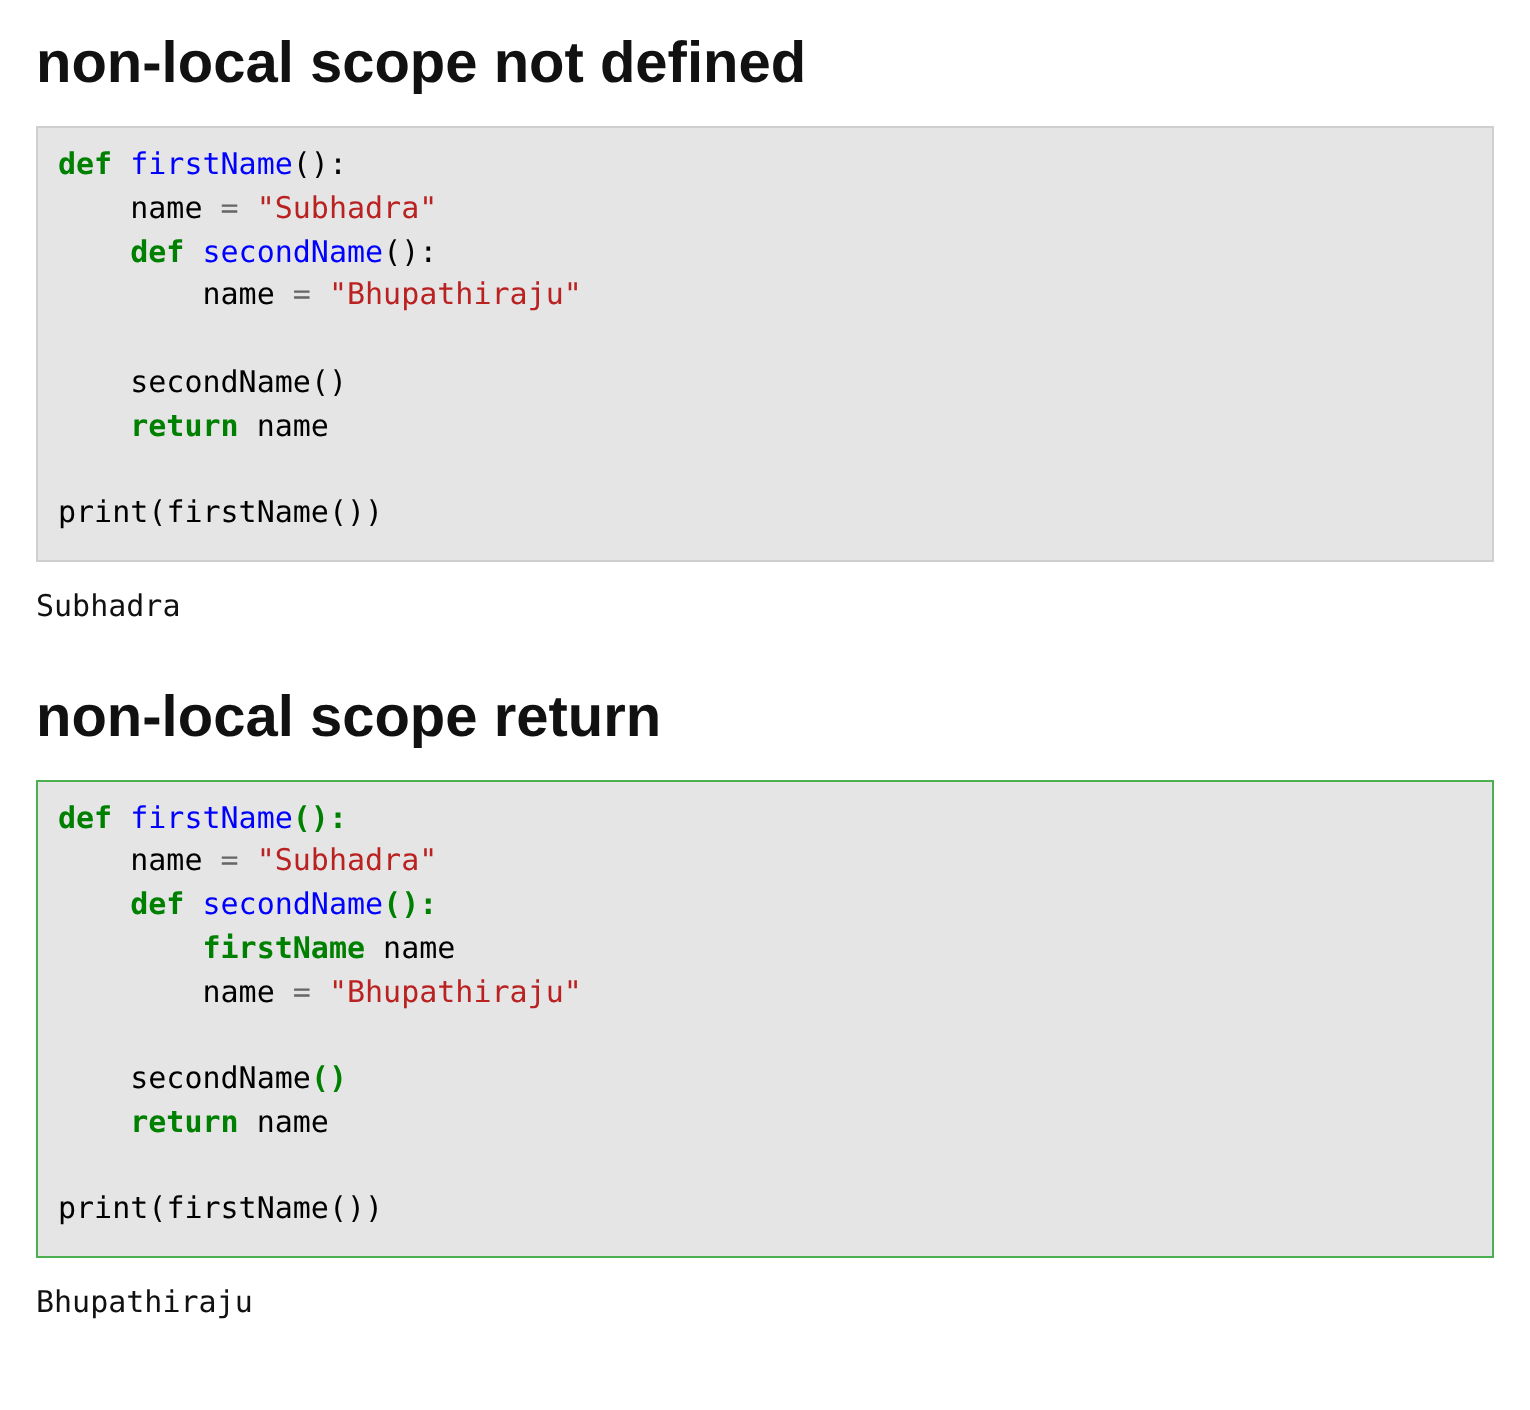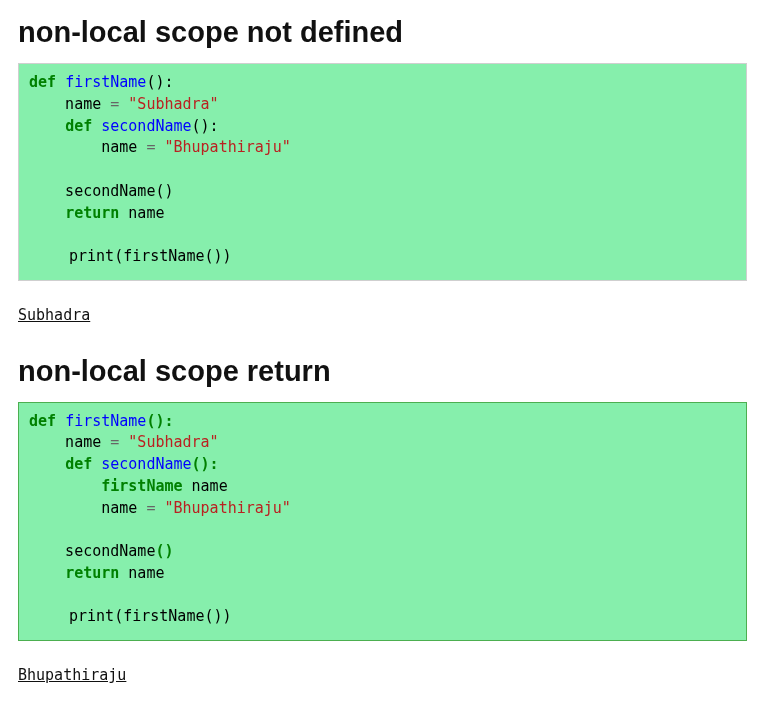--- a/index.html
+++ b/index.html
@@ -11,50 +11,49 @@
     background: #fff;
     width: 765px;
   }
   h2 {
     font-size: 29px;
     font-weight: 700;
     margin: 6px 0 14px 0;
   }
   .cell {
     border: 1px solid #cfcfcf;
-    background: #86efac;
+    background: #e5e5e5;
     padding: 8px 26px 12px 10px;
     margin-bottom: 2px;
   }
   .cell.selected { border: 1px solid #4caf50; }
   pre.code {
     margin: 0;
     font-family: Consolas, Menlo, "DejaVu Sans Mono", monospace;
     font-size: 15px;
     line-height: 1.45;
     white-space: pre;
     background: transparent;
     color: #000;
   }
   .output {
     font-family: Consolas, Menlo, "DejaVu Sans Mono", monospace;
     font-size: 15px;
     line-height: 1.45;
-    margin: 24px 0 28px 0;
+    margin: 12px 0 28px 0;
     white-space: pre;
-    text-decoration: underline;
   }
   
   .kw { color: #008000; font-weight: 700; }
   .fn { color: #0000ff; }
   .op { color: #666666; }
   .pn { color: #000000; }
   .pn2{ color: #008000; font-weight: 700; }
   .str{ color: #ba2121; }
-  .id { color: #000000; margin-left: 40px; }
+  .id { color: #000000; }
 </style>
 </head>
 <body>
 
 <h2>non-local scope not defined</h2>
 <div class="cell">
   <pre class="code"><span class="kw">def</span> <span class="fn">firstName</span><span class="pn">():</span>
     name <span class="op">=</span> <span class="str">"Subhadra"</span>
     <span class="kw">def</span> <span class="fn">secondName</span><span class="pn">():</span>
         name <span class="op">=</span> <span class="str">"Bhupathiraju"</span>

